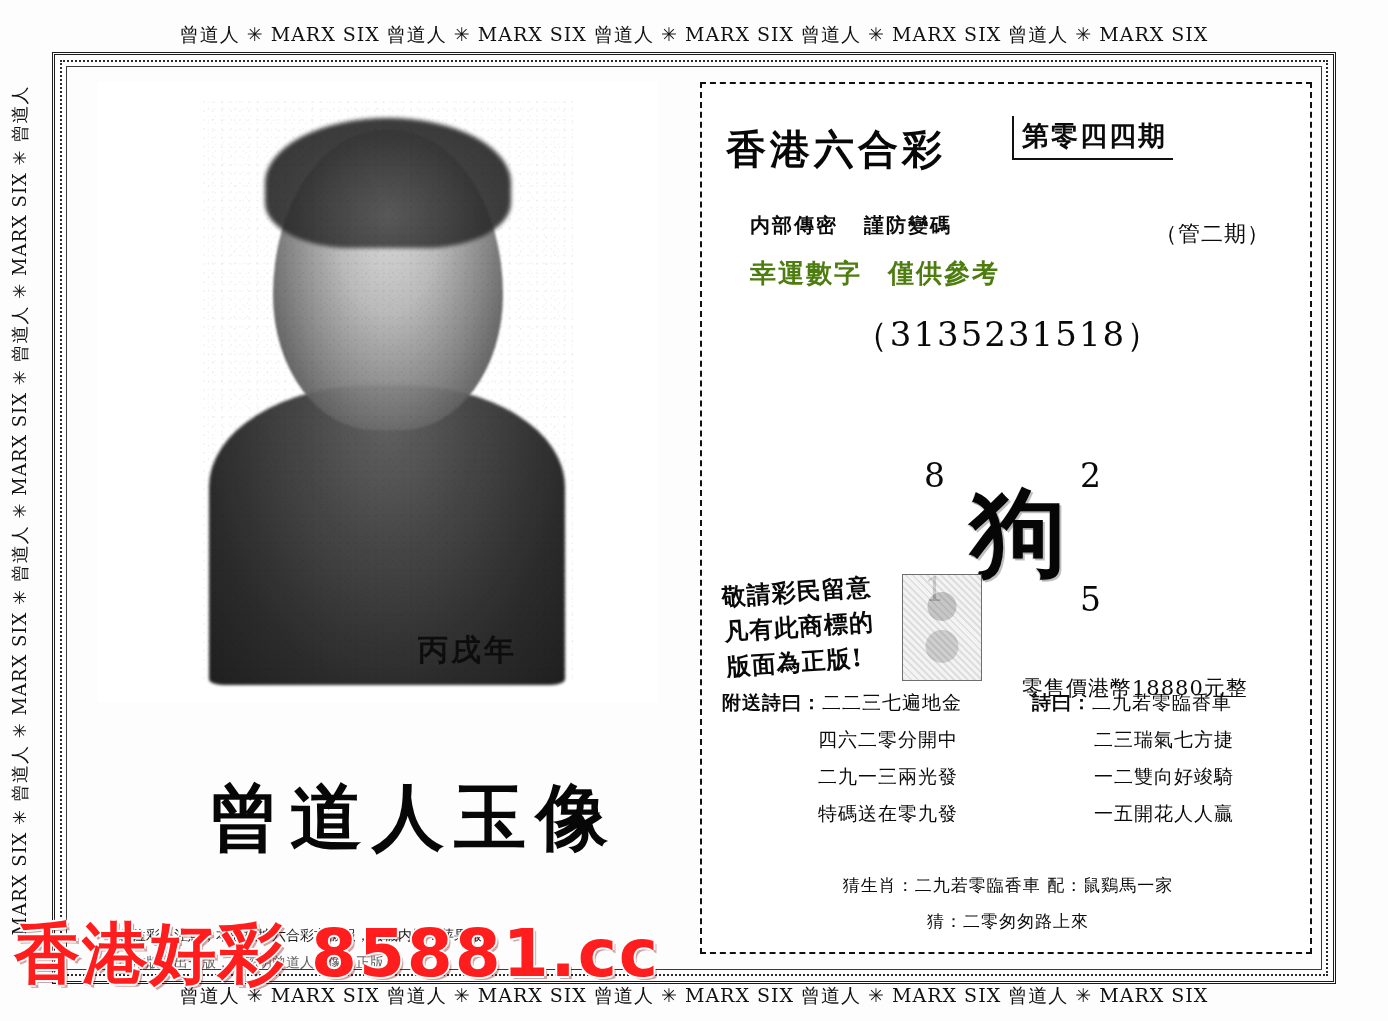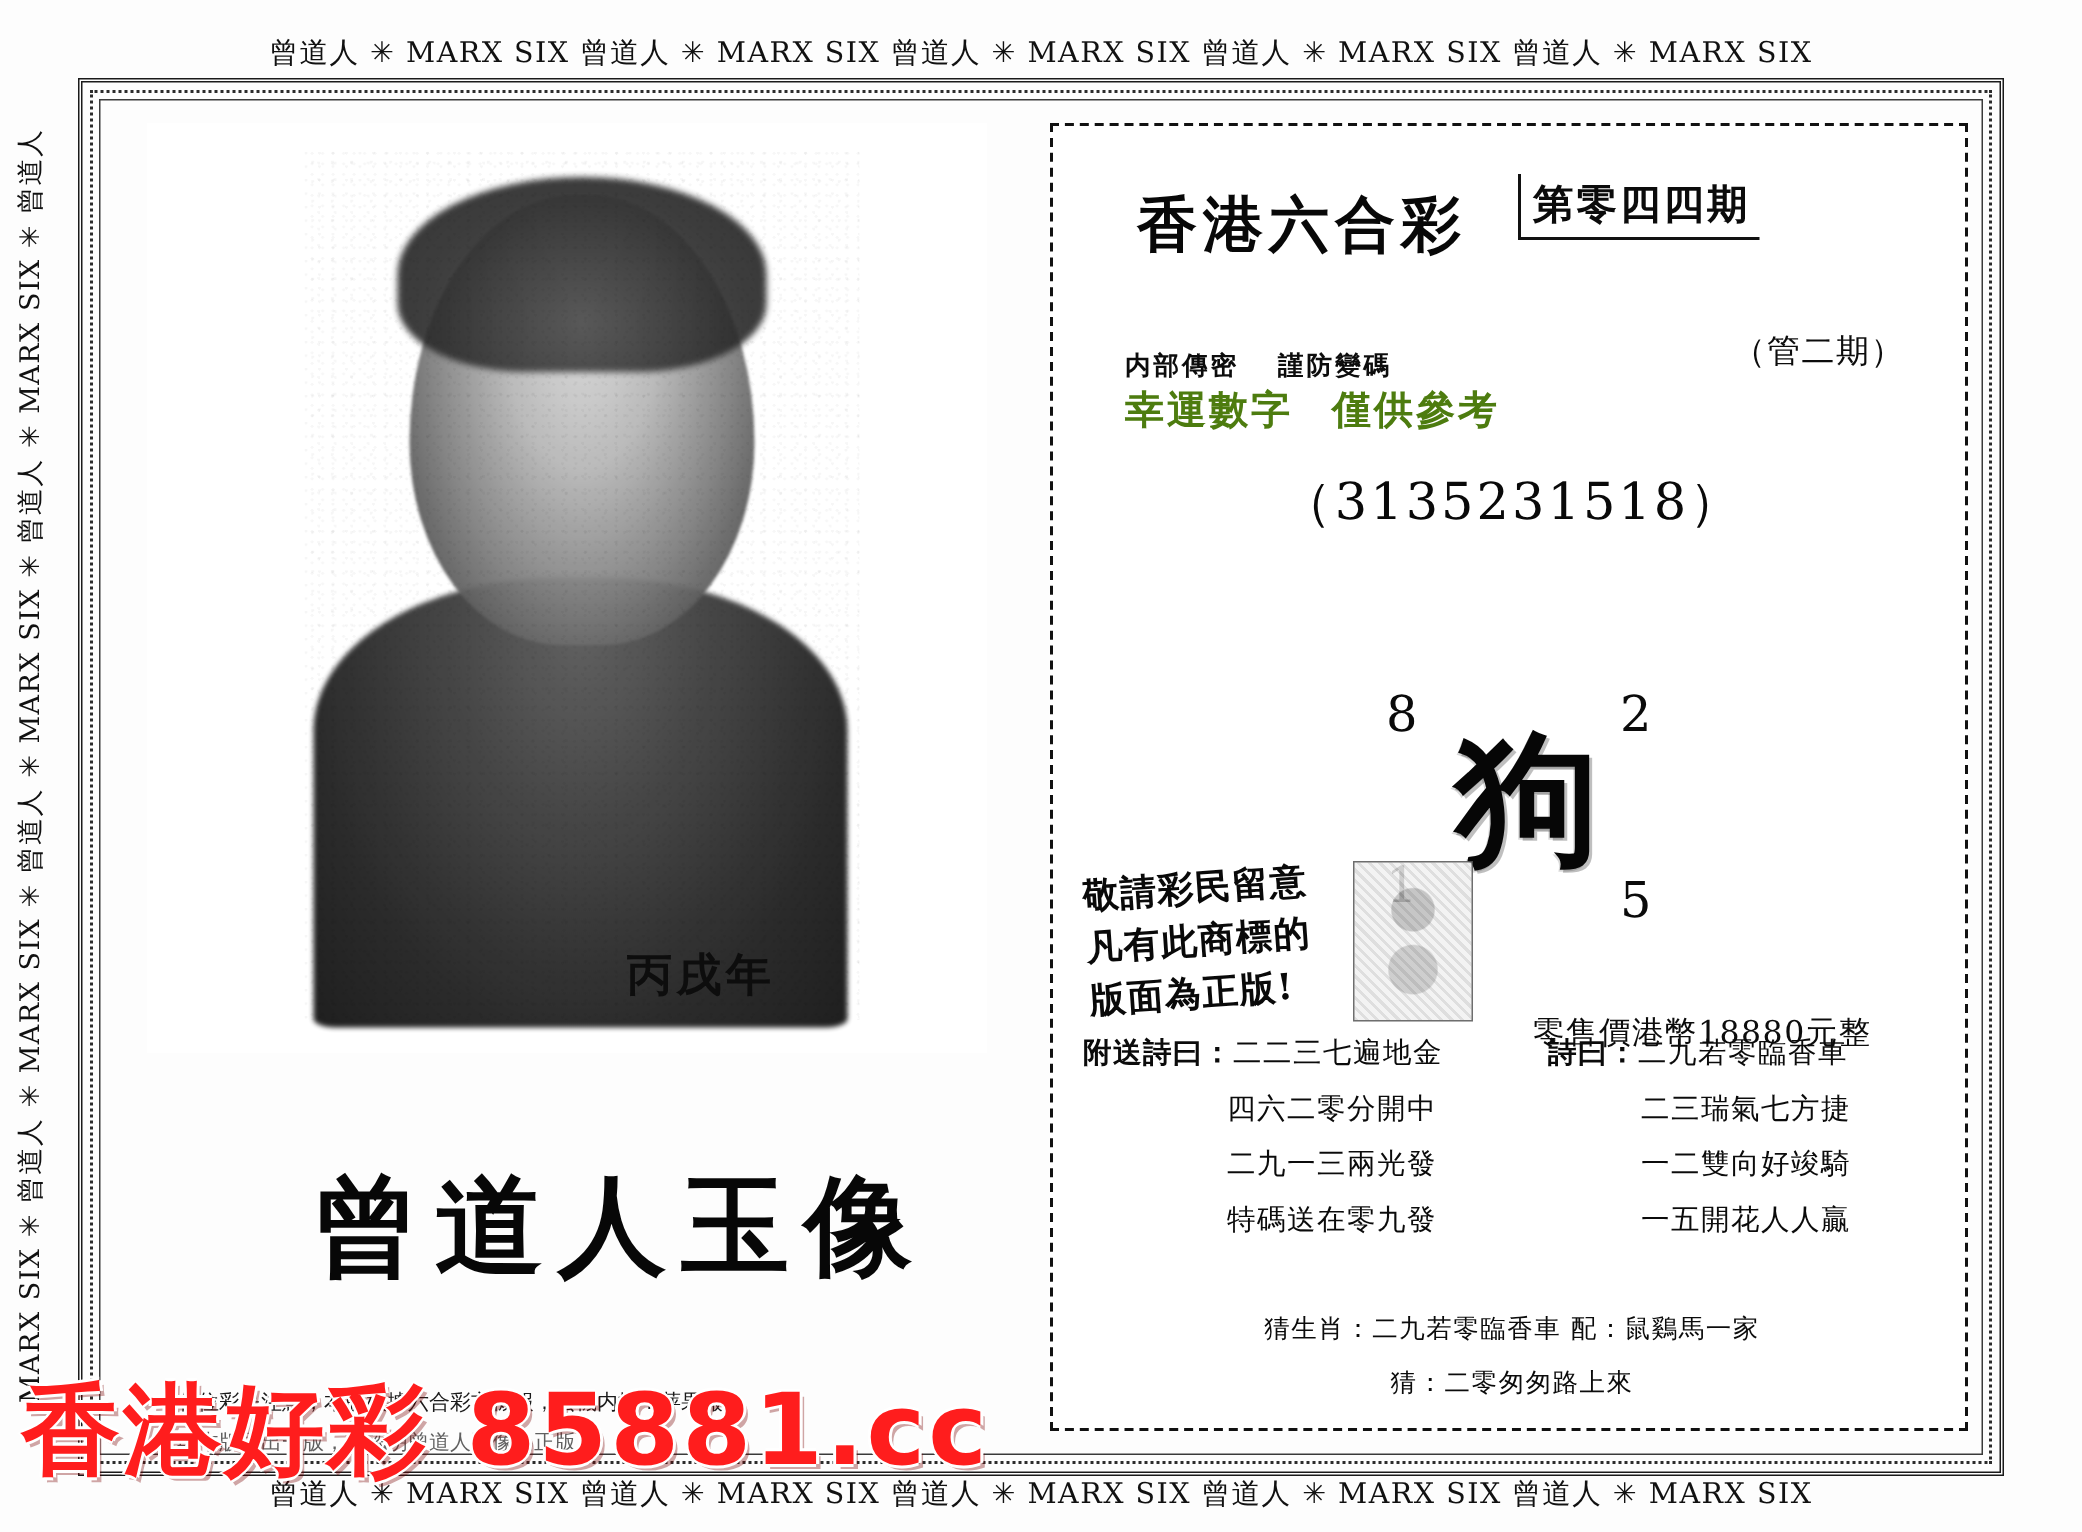--- a/index.html
+++ b/index.html
@@ -168,21 +168,21 @@
   .right-card {
     position: absolute;
     top: 82px; left: 700px;
     width: 612px; height: 872px;
     border: 2px dashed #111;
     box-sizing: border-box;
     background: #ffffff;
   }
   .rc-title {
     position: absolute;
-    top: 38px; left: 56px;
+    top: 38px; left: 24px;
     font-family: "DejaVu Serif", serif;
     font-size: 40px;
     font-weight: 700;
     letter-spacing: 4px;
     color: #080808;
     white-space: nowrap;
   }
   .rc-issue {
     position: absolute;
     top: 32px; left: 310px;
@@ -193,26 +193,25 @@
     color: #0b0b0b;
     border-left: 2px solid #111;
     border-bottom: 2px solid #111;
     padding: 2px 6px 4px 8px;
     white-space: nowrap;
   }
   .rc-line1 {
     position: absolute;
     top: 128px; left: 48px;
     font-family: "DejaVu Serif", serif;
-    font-size: 17px;
+    font-size: 20px;
     font-weight: 700;
     letter-spacing: 2px;
     color: #0c0c0c;
     white-space: nowrap;
-    margin-top: 20px;
   }
   .rc-line1 .gap { display: inline-block; width: 26px; }
   .rc-line2 {
     position: absolute;
     top: 172px; left: 48px;
     font-family: "DejaVu Serif", serif;
     font-size: 26px;
     font-weight: 700;
     letter-spacing: 2px;
     color: #4d7c0f;

